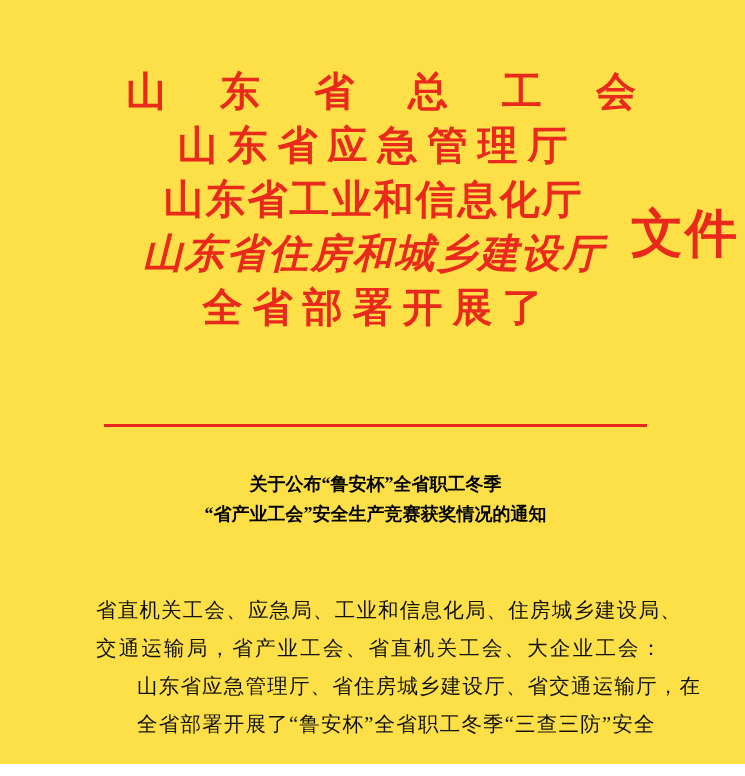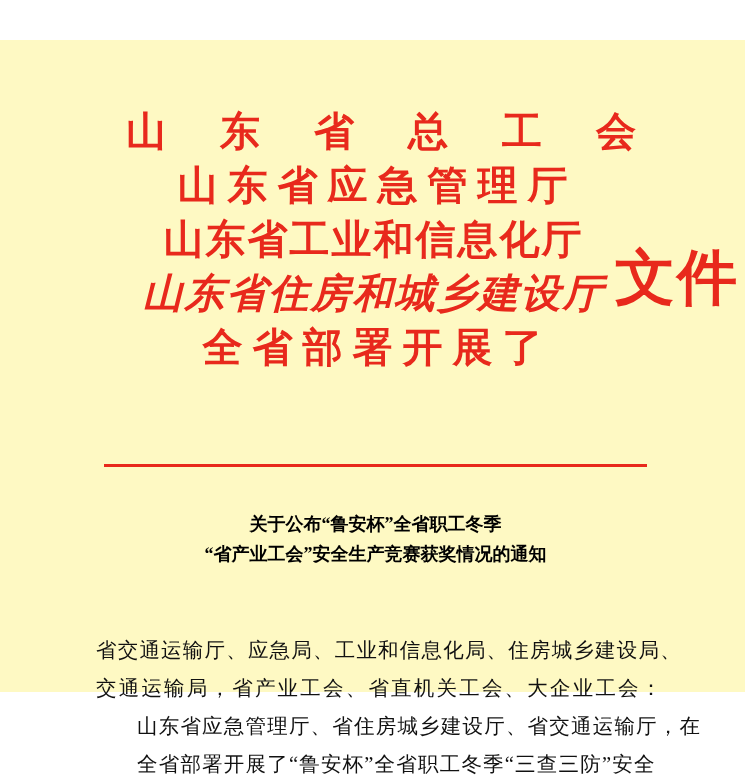--- a/index.html
+++ b/index.html
@@ -9,24 +9,23 @@
   body {
     width: 745px;
     height: 776px;
     background: #ffffff;
     font-family: "Liberation Serif", serif;
     overflow: hidden;
   }
   .page {
     position: relative;
     width: 745px;
-    height: 652px;
-    background: #fef9c3;
+    height: 764px;
+    background: #fde047;
     box-sizing: border-box;
-    margin-top: 40px;
   }
 
   
   .letterhead {
     position: relative;
     padding-top: 72px;
     padding-left: 104px;
     padding-right: 104px;
   }
   .head-lines {
@@ -73,21 +72,21 @@
     padding-left: 10px;
     margin-bottom: 0;
   }
   .wenjian {
     position: absolute;
     right: -98px;
     top: 136px;
     color: #e8291c;
     font-family: "Liberation Serif", serif;
     font-weight: bold;
-    font-size: 60px;
+    font-size: 52px;
     line-height: 1;
     letter-spacing: 2px;
     white-space: nowrap;
   }
 
   
   .red-rule {
     position: absolute;
     left: 104px;
     right: 98px;
@@ -167,21 +166,21 @@
 
   <div class="red-rule"></div>
 
   <div class="doc-title">
     <span class="t-line">关于公布“鲁安杯”全省职工冬季</span>
     <span class="t-line">“省产业工会”安全生产竞赛获奖情况的通知</span>
   </div>
 
   <div class="body-text">
     <p>
-      <span class="p-line spaced-med">省交通运输厅、应急局、工业和信息化局、住房城乡建设局、</span>
+      <span class="p-line spaced-med">省直机关工会、应急局、工业和信息化局、住房城乡建设局、</span>
       <span class="p-line spaced-wide">交通运输局，省产业工会、省直机关工会、大企业工会：</span>
     </p>
     <p class="p-indent">
       <span class="p-line spaced-med">山东省应急管理厅、省住房城乡建设厅、省交通运输厅，在</span>
       <span class="p-line spaced-med">全省部署开展了“鲁安杯”全省职工冬季“三查三防”安全</span>
     </p>
   </div>
 
 </div>
 

